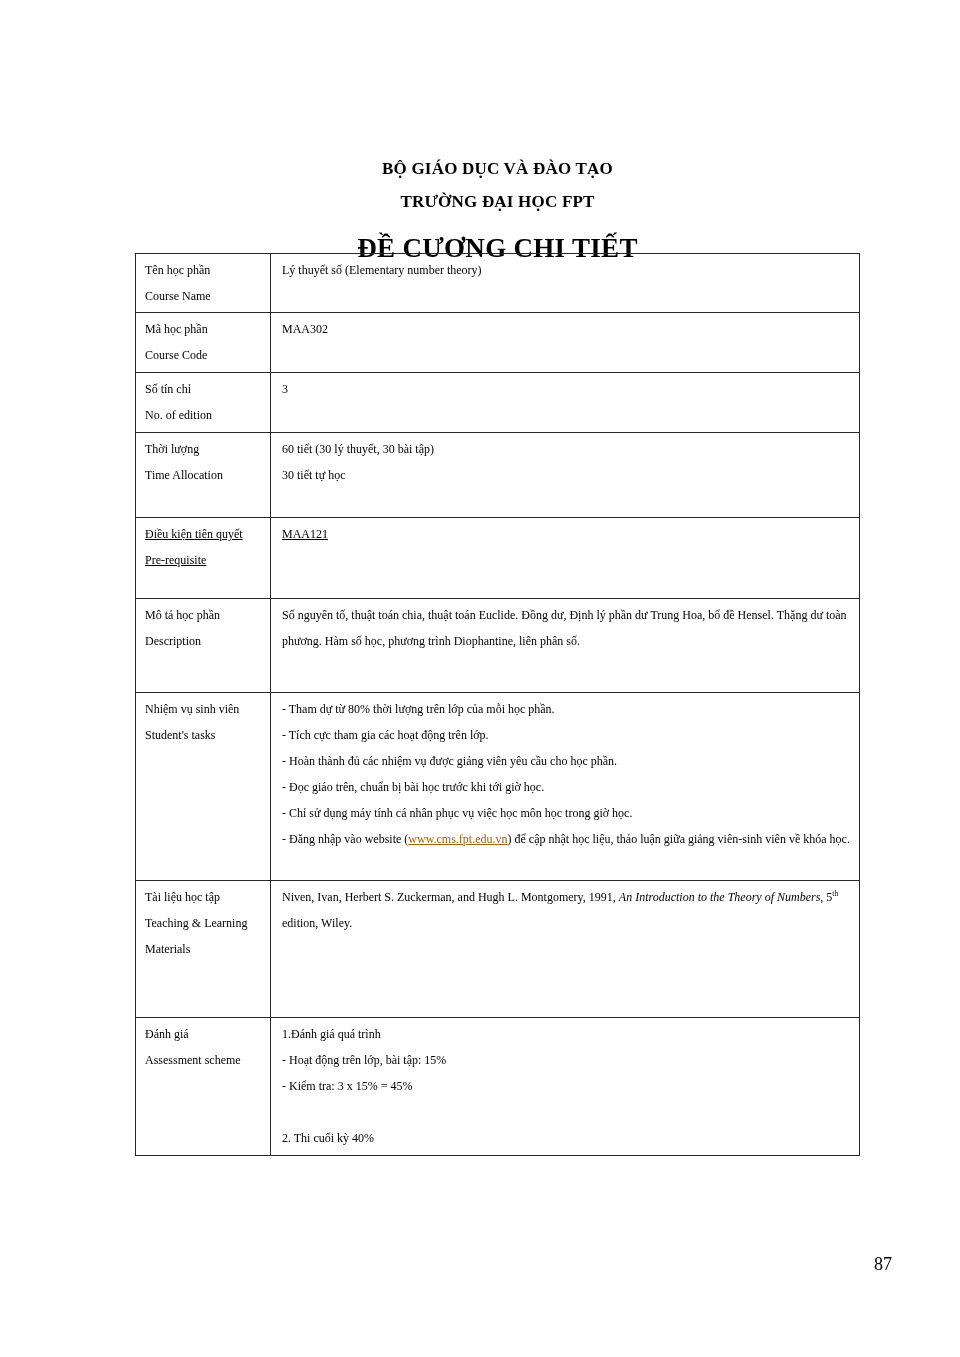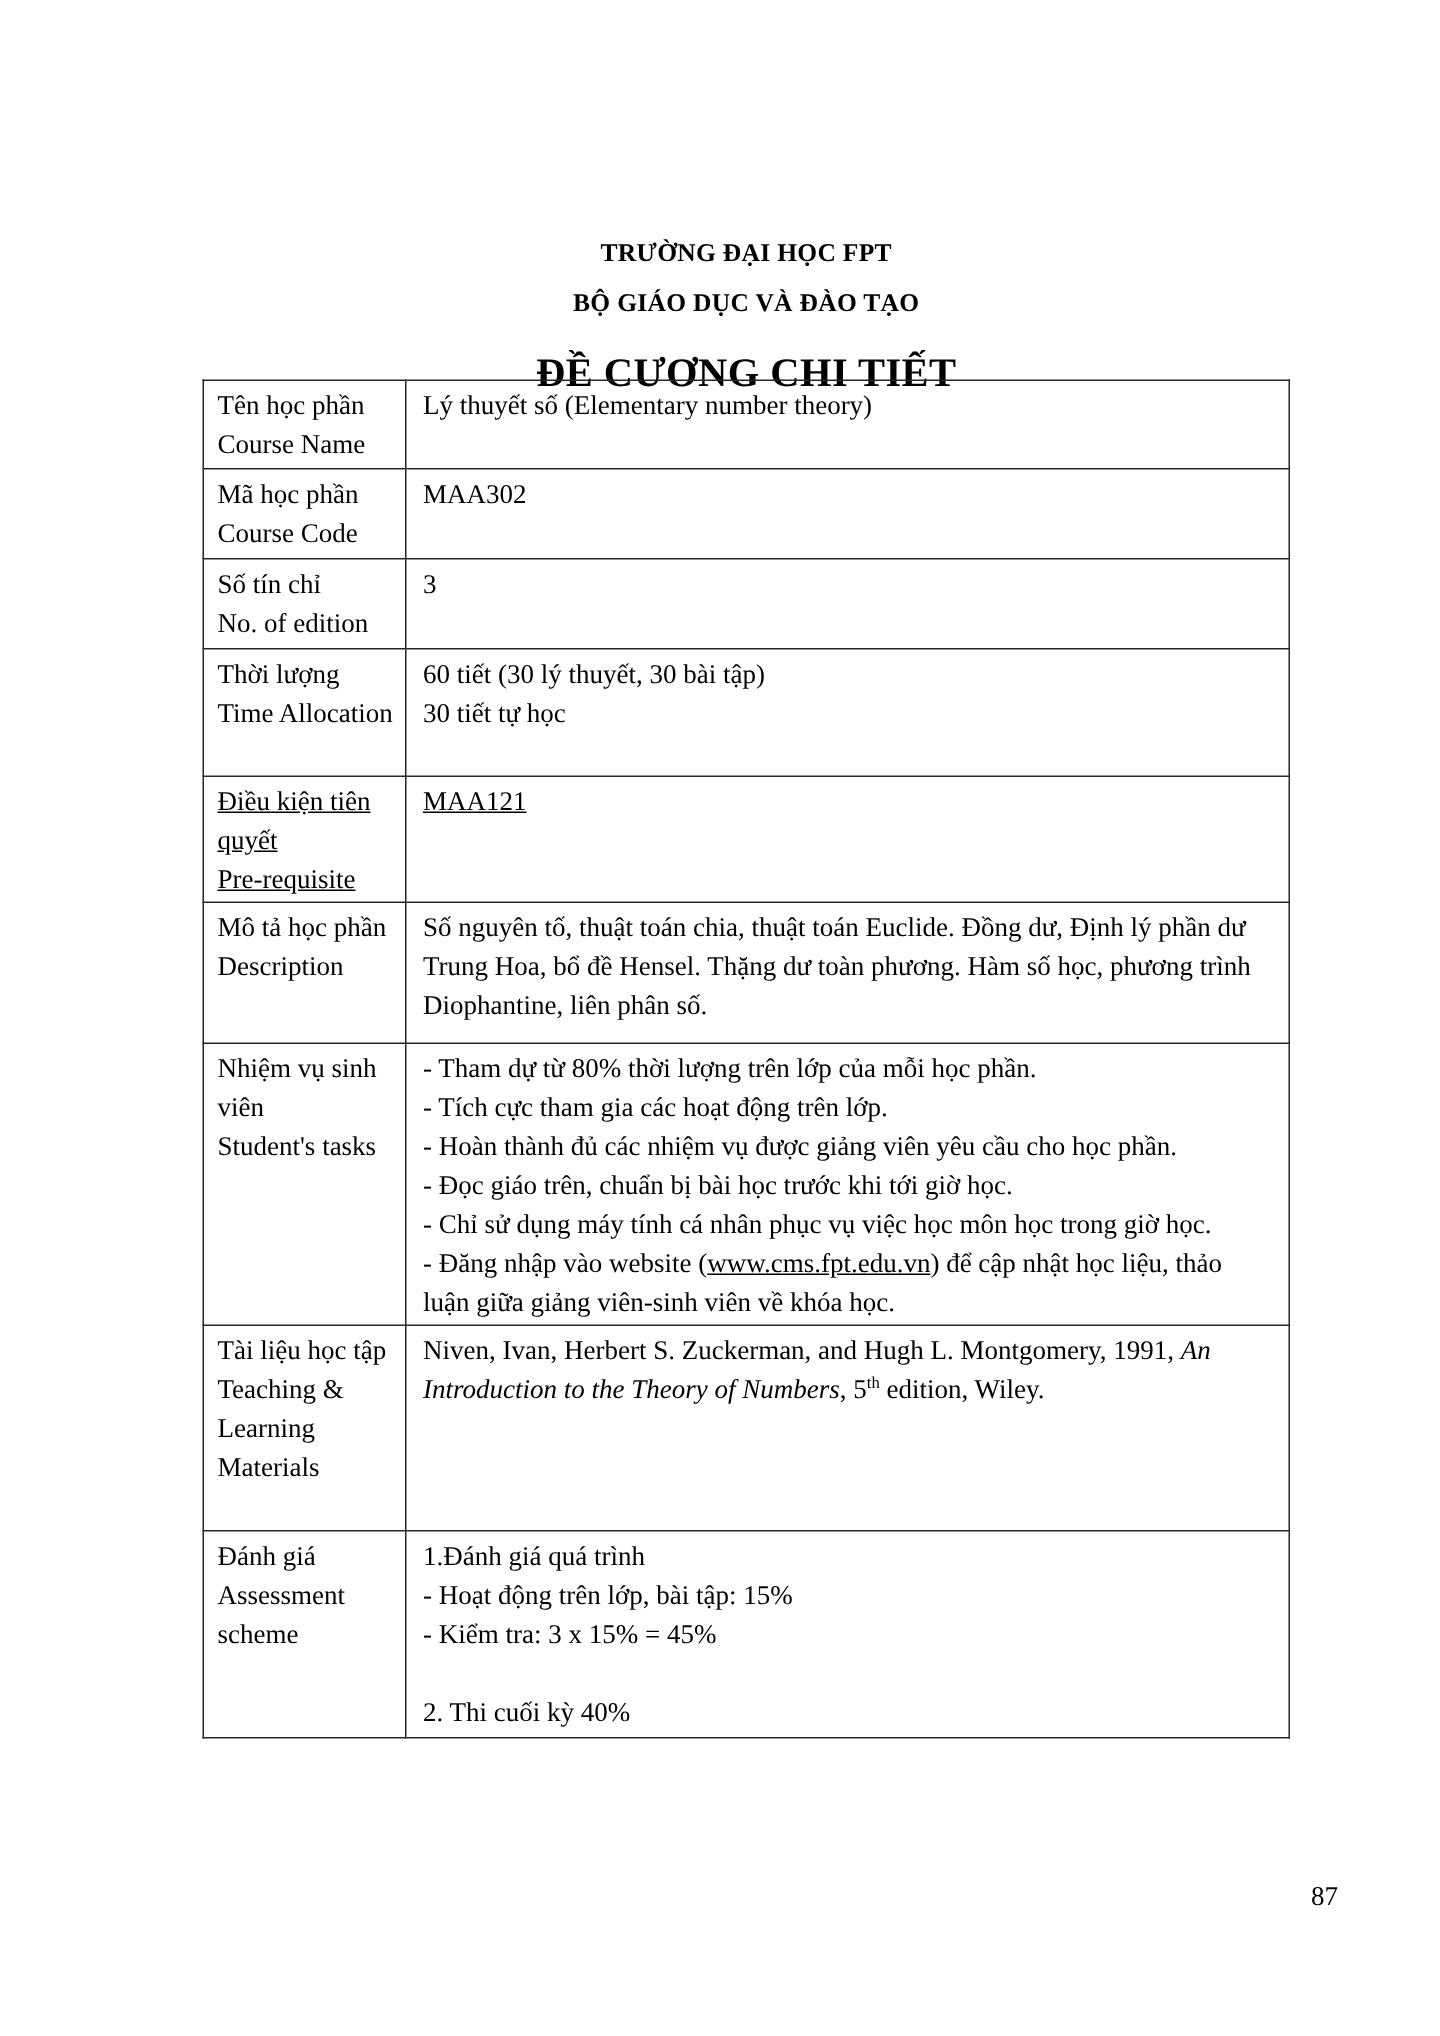--- a/index.html
+++ b/index.html
@@ -35,32 +35,32 @@
   table.syllabus {
     position: absolute;
     top: 253px; left: 135px;
     width: 725px;
     border-collapse: collapse;
     table-layout: fixed;
   }
   table.syllabus td {
     border: 1.5px solid #262626;
     vertical-align: top;
-    font-size: 18px;
+    font-size: 12px;
     line-height: 26px;
   }
   td.label-cell {
     width: 135px;
     padding: 3px 5px 2px 9px;
   }
   td.value-cell {
     padding: 3px 9px 2px 11px;
   }
   .par { min-height: 26px; }
-  a { color: #000000; }
+  a { color: #a16207; }
   sup { font-size: 0.62em; line-height: 0; vertical-align: super; }
   i { font-style: italic; }
   
   tr[data-name="row-course-name"]    { height: 59px; }
   tr[data-name="row-course-code"]    { height: 60px; }
   tr[data-name="row-credits"]        { height: 60px; }
   tr[data-name="row-degree-level"]   { height: 60px; }
   tr[data-name="row-time-allocation"]{ height: 85px; }
   tr[data-name="row-pre-requisite"]  { height: 81px; text-decoration: underline; }
   tr[data-name="row-description"]    { height: 94px; }
@@ -73,22 +73,22 @@
     top: 1251px; left: 830px;
     font-size: 18px; line-height: 26px; margin-left: 44px;
   }
 </style>
 </head>
 <body>
 
 <div class="page" data-name="document-page">
 
   <div class="header" data-name="document-header">
+    <div class="h-line" data-name="ministry-line">BỘ GIÁO DỤC VÀ ĐÀO TẠO</div>
     <div class="h-line" data-name="university-line">TRƯỜNG ĐẠI HỌC FPT</div>
-    <div class="h-line" data-name="ministry-line">BỘ GIÁO DỤC VÀ ĐÀO TẠO</div>
     <div class="doc-title" data-name="page-title">ĐỀ CƯƠNG CHI TIẾT</div>
   </div>
 
   <table class="syllabus" data-name="syllabus-table">
     <tbody id="table-body">
         <tr data-name="row-course-name">
           <td class="label-cell" data-name="label-course-name">
             <div class="par" data-name="label-line">Tên học phần</div>
             <div class="par" data-name="label-line">Course Name</div>
           </td>

